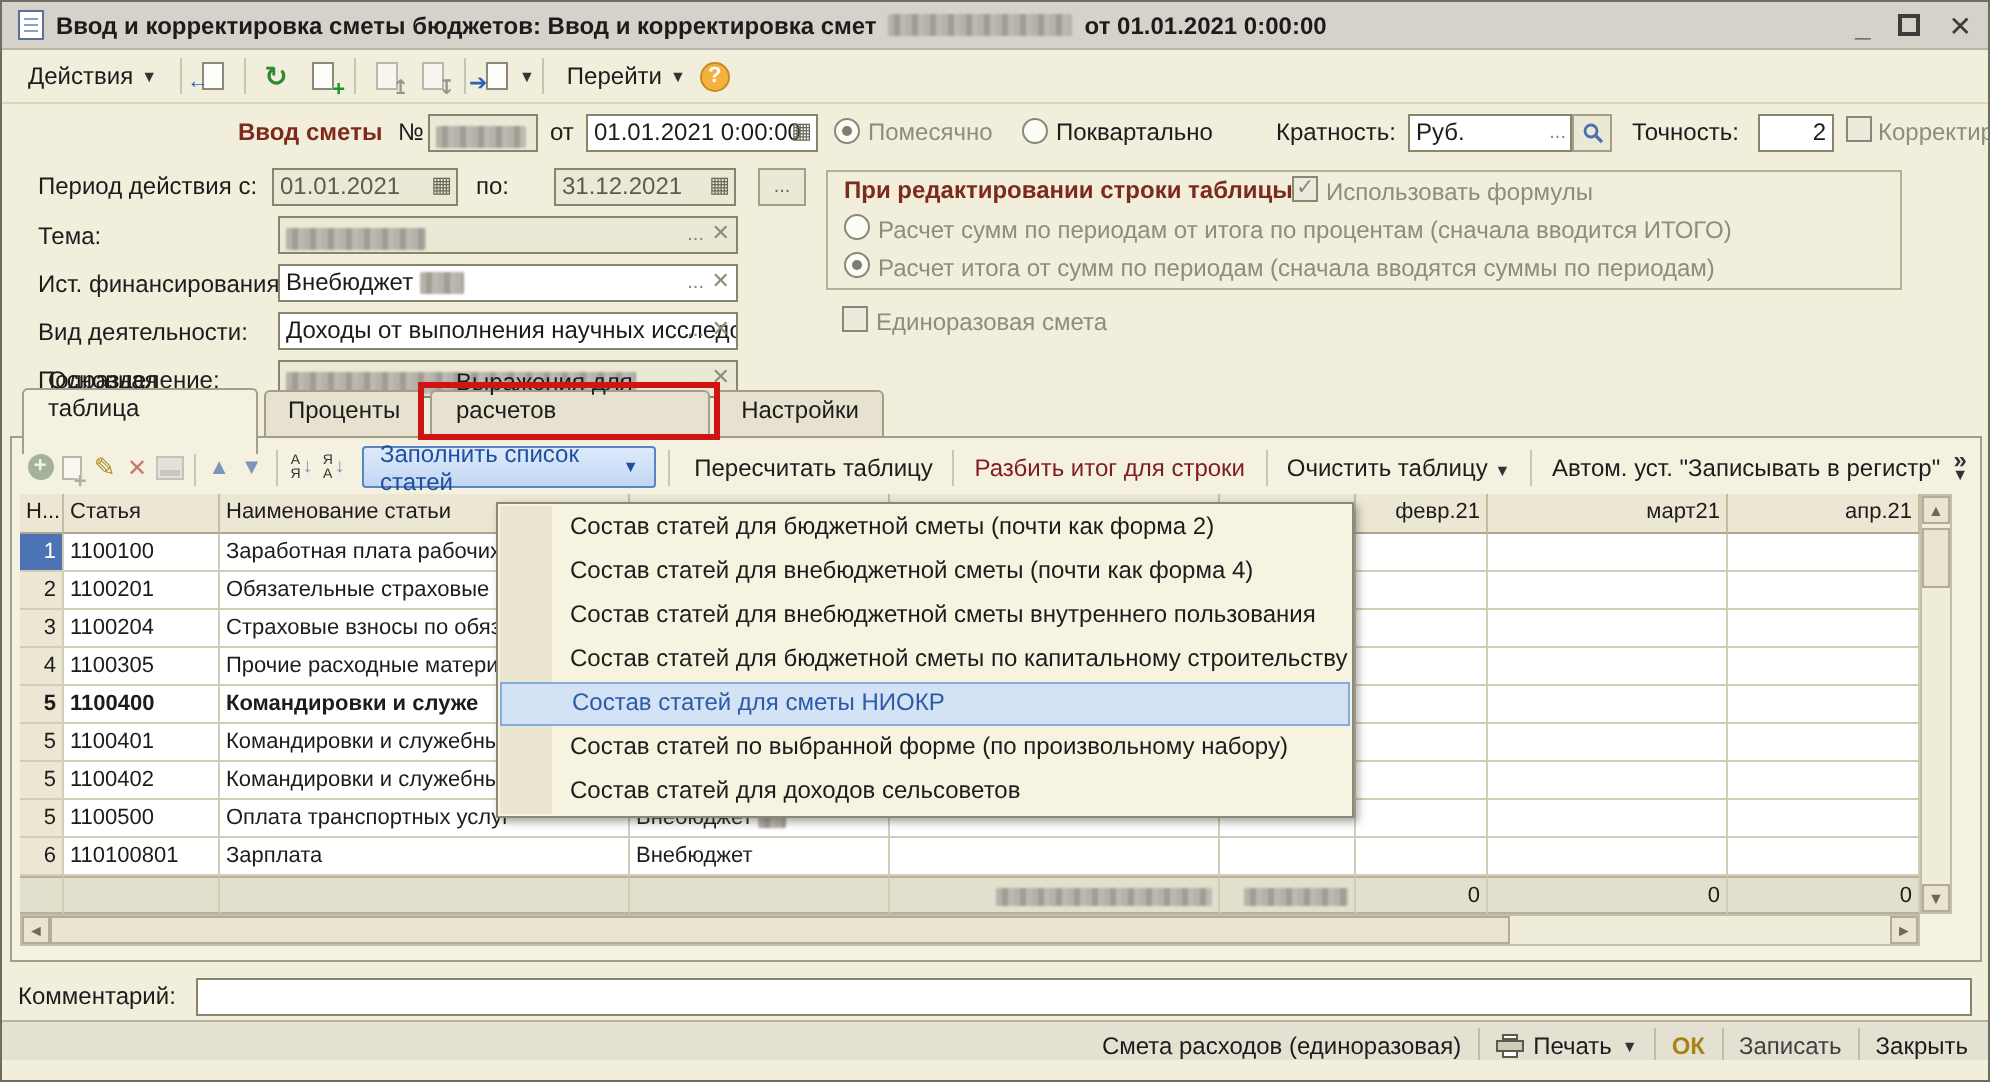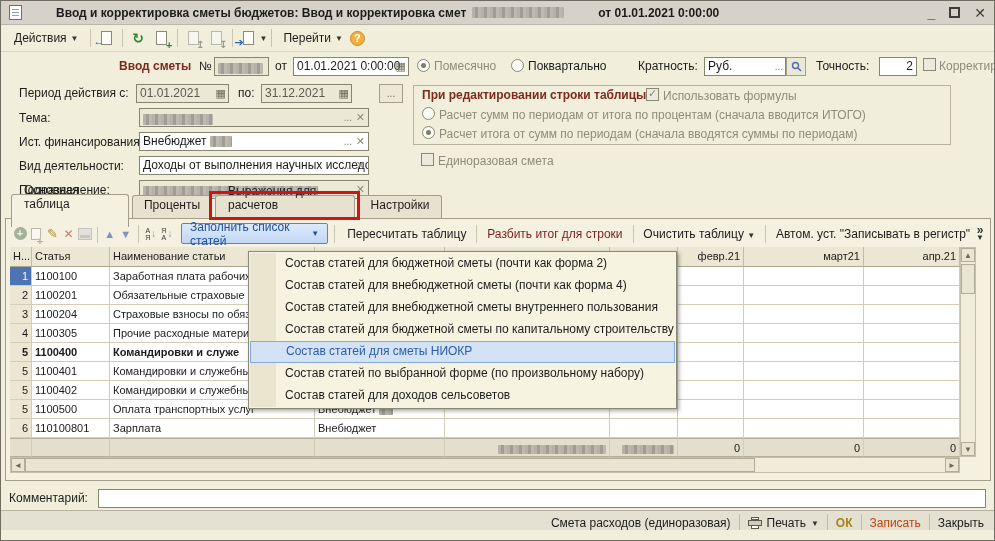--- a/index.html
+++ b/index.html
@@ -4,21 +4,21 @@
 <style>
   * { margin:0; padding:0; box-sizing:border-box; }
   html,body { background:#808080; }
   body { font-family:"Liberation Sans","DejaVu Sans",sans-serif; font-size:12px; color:#1c1c1c; }
   .window { position:relative; width:995px; height:541px; background:#f1eedb; border:1px solid #6f6c60; overflow:hidden; }
 
   
   .titlebar { position:absolute; left:0; top:0; width:100%; height:24px; background:#d6d2c9; display:flex; align-items:center; padding:0 8px; border-bottom:1px solid #b9b5aa; }
   .doc-ico { width:13px; height:15px; background:#fff; border:1px solid #5a6f9a; margin-right:6px; position:relative; }
   .doc-ico::before { content:""; position:absolute; left:2px; top:3px; width:7px; height:1px; background:#8ea0c0; box-shadow:0 3px 0 #8ea0c0,0 6px 0 #8ea0c0; }
-  .title-text { font-weight:bold; font-size:12px; white-space:nowrap;margin-left:28px; }
+  .title-text { font-weight:bold; font-size:12px; white-space:nowrap; }
   .redact { display:inline-block; height:11px; border-radius:1px;
             background:repeating-linear-gradient(90deg,#b6b2a9 0 3px,#a19d94 3px 6px,#beb9b0 6px 9px); filter:blur(.6px); vertical-align:middle; }
   .win-controls { margin-left:auto; display:flex; gap:14px; align-items:center; color:#3c3c3a; font-weight:bold; font-size:14px; }
   .win-controls span { cursor:default; line-height:14px; }
 
   
   .toolbar { position:absolute; left:0; top:24px; width:100%; height:27px; display:flex; align-items:center; padding:0 6px; border-bottom:1px solid #d9d5c1; }
   .tb-btn { display:flex; align-items:center; gap:4px; padding:2px 6px; border:1px solid transparent; border-radius:2px; }
   .tb-sep { width:1px; height:18px; background:#c9c5b0; margin:0 4px; }
   .caret { font-size:8px; color:#333; }
@@ -93,21 +93,21 @@
   .menu { position:absolute; left:247px; top:250px; width:429px; background:#f7f3e1; border:1px solid #8a8878; box-shadow:2px 2px 4px rgba(60,60,50,.45); z-index:10; padding:1px; }
   .menu::before { content:""; position:absolute; left:1px; top:1px; bottom:1px; width:26px; background:#eae5ce; }
   .mitem { position:relative; height:22px; line-height:21px; padding-left:35px; white-space:nowrap; }
   .mitem.hl { background:#d4e2f6; border:1px solid #86abdd; color:#2b5ca8; line-height:19px; }
 
   
   .comment-input { position:absolute; left:97px; top:488px; width:888px; height:19px; background:#fff; border:1px solid #88856f; }
   .footer { position:absolute; left:0; top:509px; width:100%; height:20px; background:#e5e1d2; border-top:1px solid #b7b3a0; display:flex; align-items:flex-end; justify-content:flex-end; padding:0 10px; gap:8px; }
   .f-sep { width:1px; height:16px; background:#c0bca8; }
   .ok-t { color:#a88416; font-weight:bold; }
-  .save-t { color:#c2410c; }
+  .save-t { color:#404040; }
   .printer { width:14px; height:12px; position:relative; display:inline-block; }
   .printer .pr-top { position:absolute; left:3px; top:0; width:8px; height:3px; background:#fdfdfa; border:1px solid #5d5a4c; }
   .printer .pr-body { position:absolute; left:0; top:3px; width:14px; height:6px; background:#cfcbb9; border:1px solid #5d5a4c; }
   .printer .pr-out { position:absolute; left:3px; top:8px; width:8px; height:4px; background:#fff; border:1px solid #5d5a4c; }
   .mag { display:inline-block; }
 </style>
 </head>
 <body>
 
 <div class="window">
@@ -192,21 +192,21 @@
     <span class="lbl" style="left:815px;top:58px;">Точность:</span>
     <div class="fld" style="left:878px;top:56px;width:38px;text-align:right;">2</div>
     <span class="chk dis" style="position:absolute;left:922px;top:57px;"></span>
     <span class="lbl dis-t" style="left:938px;top:58px;">Корректировка</span>
 
     <span class="lbl" style="left:18px;top:85px;">Период действия  с:</span>
     <div class="fld dis" style="left:135px;top:83px;width:93px;padding-right:16px;">
       <span>01.01.2021</span><span class="inbtn cal" style="right:2px;">▦</span>
     </div>
     <span class="lbl" style="left:237px;top:85px;">по:</span>
-    <div class="fld dis" style="left:260px;top:83px;width:91px;padding-right:28px;">
+    <div class="fld dis" style="left:276px;top:83px;width:91px;padding-right:28px;">
       <span>31.12.2021</span><span class="inbtn cal" style="right:2px;">▦</span>
     </div>
     <div class="btn-sq" style="left:378px;top:83px;width:24px;">...</div>
 
     <span class="lbl" style="left:18px;top:110px;">Тема:</span>
     <div class="fld dis" style="left:138px;top:107px;width:230px;padding-right:30px;"><span class="redact" style="width:70px;margin-top:3px;"></span>
       <span class="inbtn" style="right:16px;">...</span>
       <span class="inbtn xclear" style="right:3px;">✕</span>
     </div>
 

